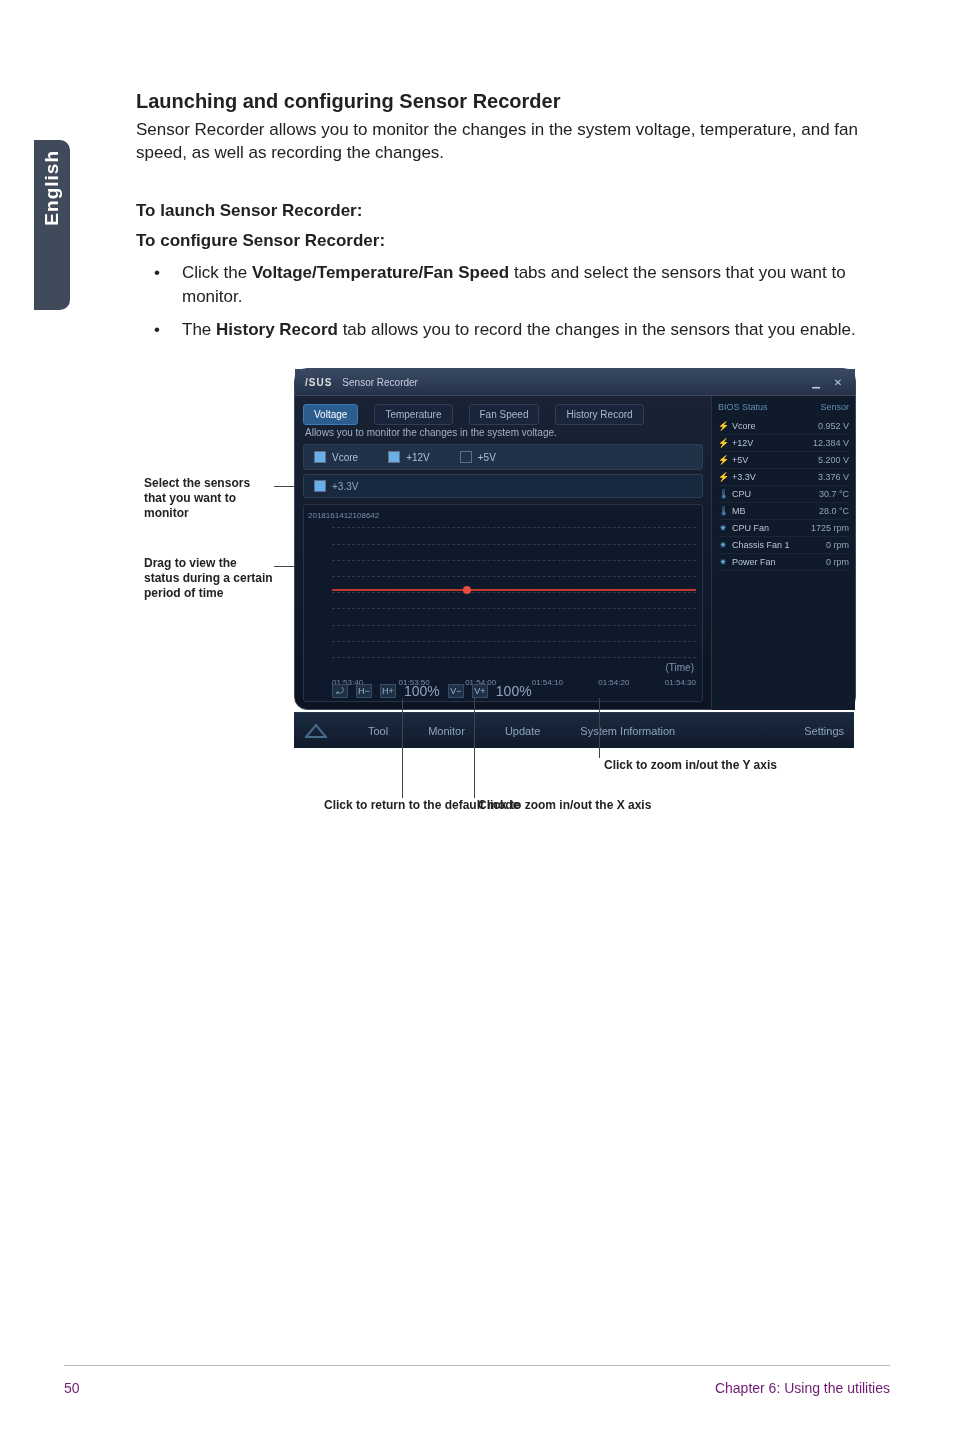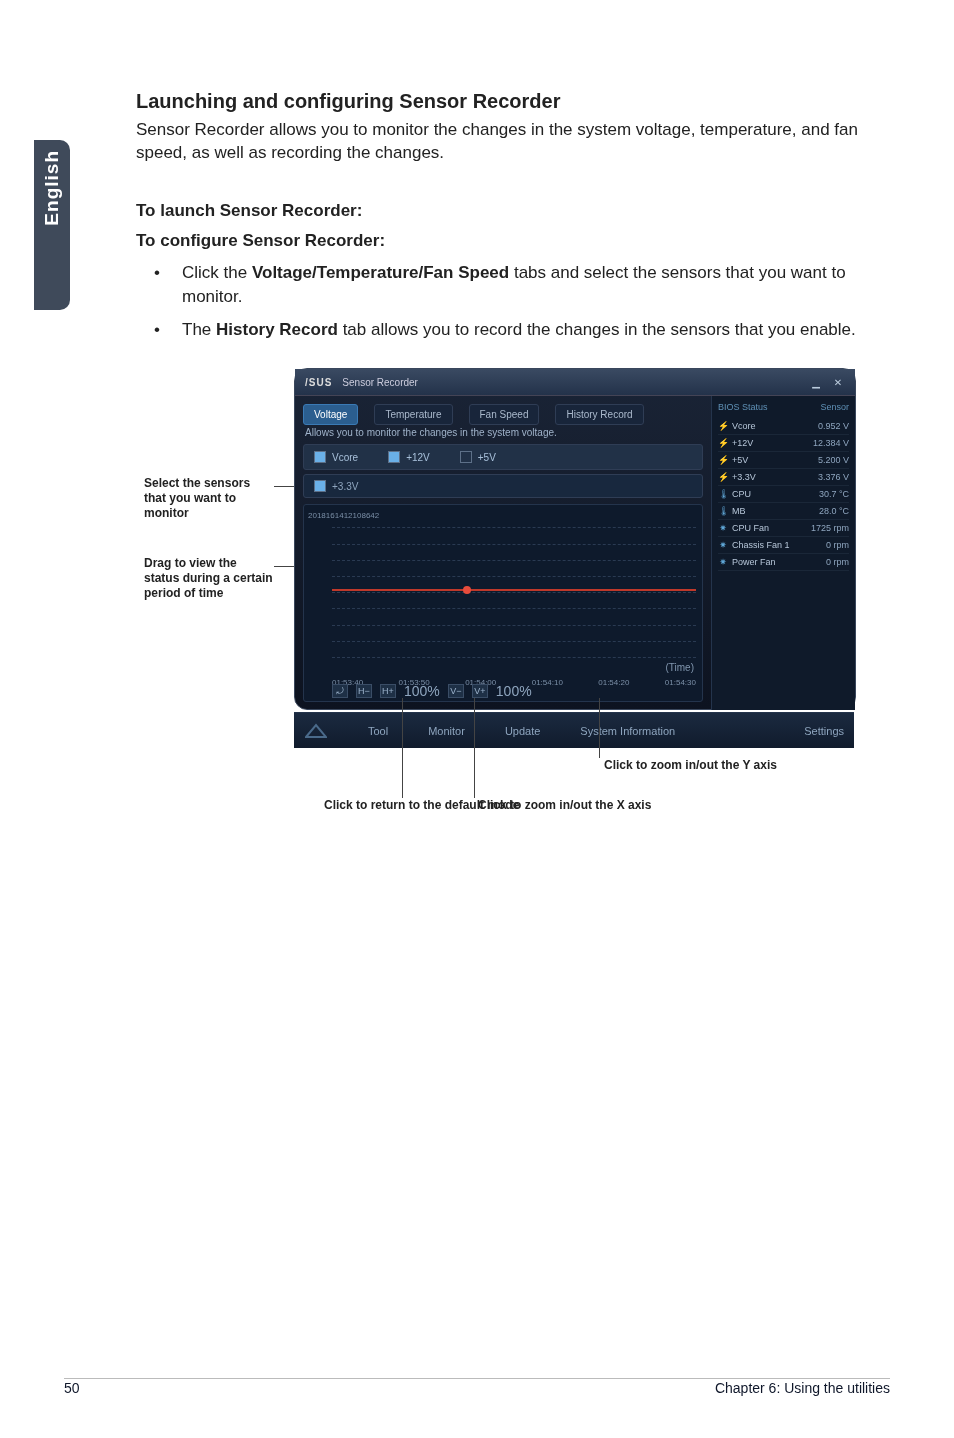--- a/index.html
+++ b/index.html
@@ -58,21 +58,21 @@
   .srow .vl{color:#8ea5be}
   .bottombar{position:absolute;left:150px;top:344px;width:560px;height:36px;background:linear-gradient(#1b2a40,#101b2c);display:flex;align-items:center;padding:0 10px;box-sizing:border-box;gap:40px;border-top:1px solid #24344c}
   .bottombar .logo2{width:24px;height:18px;display:flex;align-items:center;justify-content:center}
   .bottombar .bbtn{font-size:11px;color:#8ea5be}
   .bottombar .fill{flex:1}
   .callout{position:absolute;font-size:12px;font-weight:bold;line-height:1.25}
   .co-yaxis{left:460px;top:390px}
   .co-xaxis{left:334px;top:430px}
   .co-return{left:180px;top:430px;font-size:12px}
   .vline{position:absolute;width:1px;background:#444}
-  .footer{position:absolute;left:64px;right:64px;bottom:42px;border-top:1px solid #bbb;padding-top:1px;display:flex;justify-content:space-between;font-size:14px;color:#0f172a}
+  .footer{position:absolute;left:64px;right:64px;bottom:42px;border-top:1px solid #bbb;padding-top:14px;display:flex;justify-content:space-between;font-size:14px;color:#701a75}
 </style>
 </head>
 <body>
 
 <div class="page">
   <div class="sidetab">
     <span>English</span>
   </div>
 
   <div class="content">

